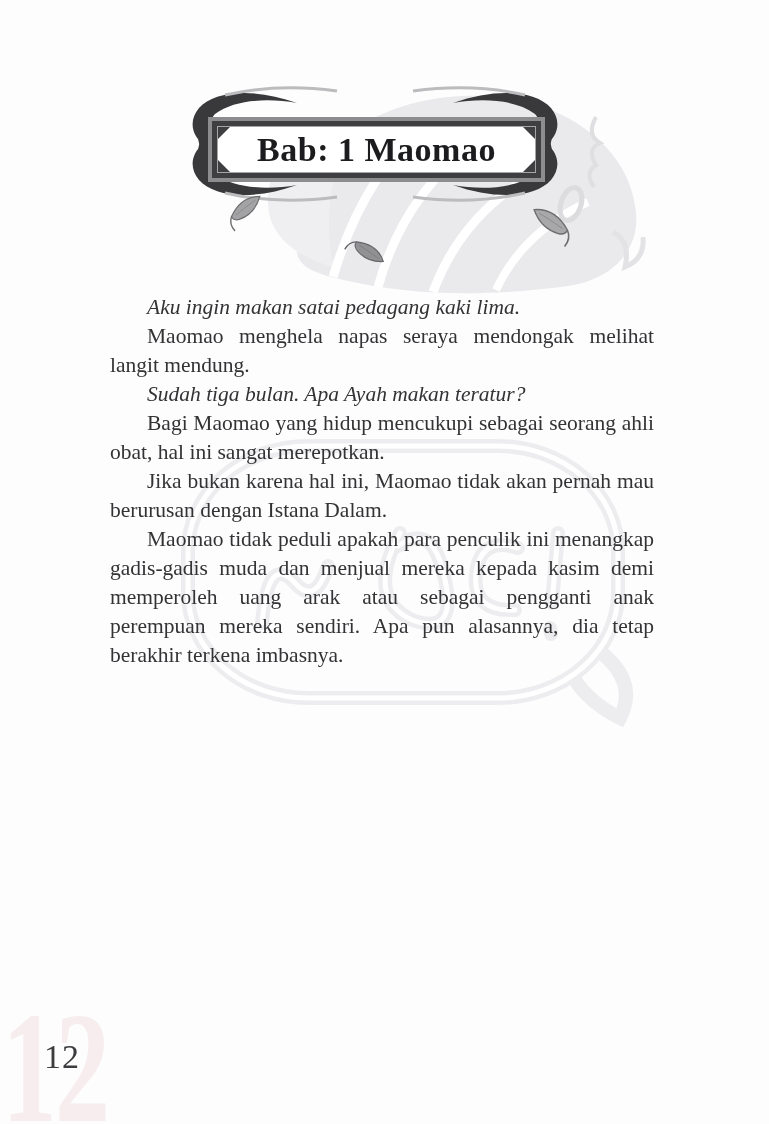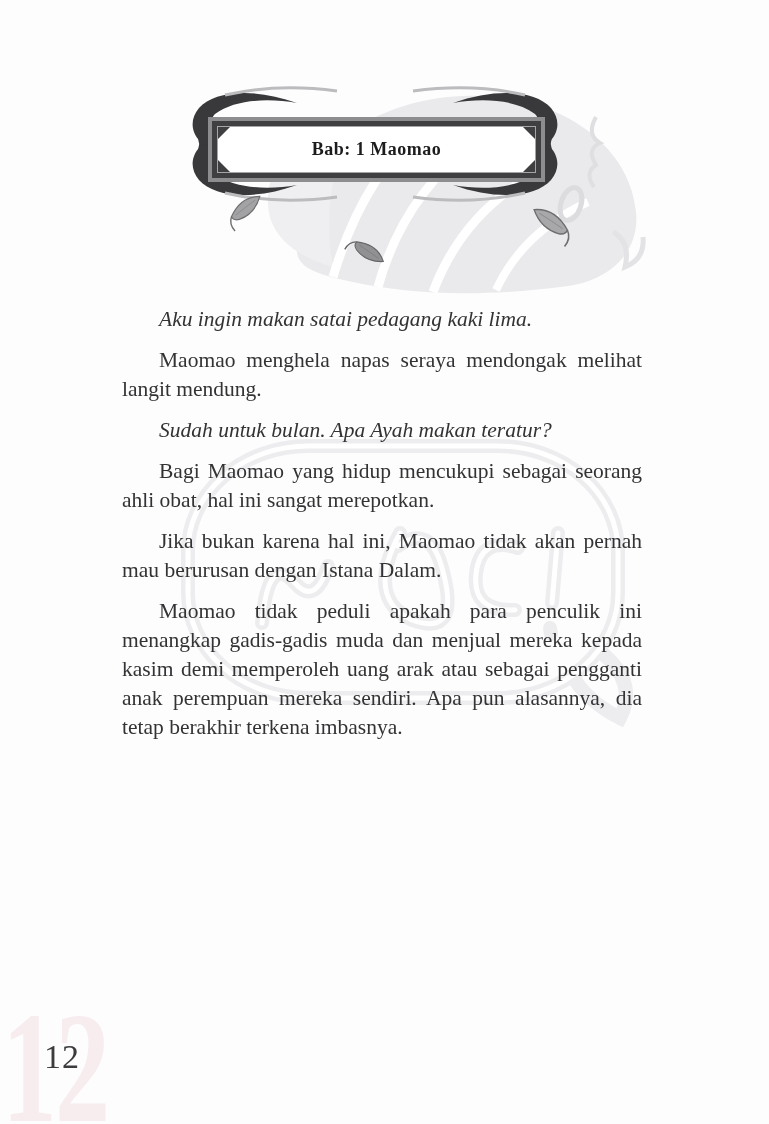--- a/index.html
+++ b/index.html
@@ -31,41 +31,41 @@
     position:absolute; left:23px; top:35px; width:337px; height:65px;
     background:#8d8d8f; padding:4px;
   }
   .banner-box-mid { width:100%; height:100%; background:#3f3f41; padding:5px; }
   .banner-box-in {
     position:relative; width:100%; height:100%;
     background:#ffffff; box-shadow:inset 0 0 0 1px #a5a5a7;
     display:flex; align-items:center; justify-content:center;
   }
   .banner-title {
-    font-weight:bold; font-size:18px; color:#1c1c1e; letter-spacing:0.5px;
+    font-weight:bold; font-size:34px; color:#1c1c1e; letter-spacing:0.5px;
   }
   .corner { position:absolute; width:0; height:0; }
   .corner.tl { top:1px; left:1px; border-top:12px solid #3f3f41; border-right:12px solid transparent; }
   .corner.tr { top:1px; right:1px; border-top:12px solid #3f3f41; border-left:12px solid transparent; }
   .corner.bl { bottom:1px; left:1px; border-bottom:12px solid #3f3f41; border-right:12px solid transparent; }
   .corner.br { bottom:1px; right:1px; border-bottom:12px solid #3f3f41; border-left:12px solid transparent; }
 
   
   .leaf { position:absolute; z-index:4; }
   .leaf-left  { left:229px; top:193px; width:32px; height:40px; transform:rotate(6deg); }
   .leaf-mid   { left:348px; top:234px; width:32px; height:38px; transform:rotate(78deg); }
   .leaf-right { left:534px; top:202px; width:36px; height:50px; transform:scaleX(-1) rotate(10deg); }
 
   
   .text-block {
     position:absolute; left:110px; top:293px; width:544px; z-index:5;
     font-size:21.5px; line-height:29px; color:#333335;
     text-align:justify;
   }
-  .text-block p { text-indent:37px; margin:12px; }
+  .text-block p { text-indent:37px; margin:0; }
   .text-block p.italic { font-style:italic; }
 
   
   .page-number {
     position:absolute; left:44px; top:1038px; z-index:5;
     font-size:34px; color:#3c3c3e; letter-spacing:1px;
   }
 </style>
 </head>
 <body>
@@ -144,21 +144,21 @@
   </svg>
   <svg class="leaf leaf-right" viewBox="0 0 32 40" aria-hidden="true">
     <path d="M3 25 Q 10 4 29 2 Q 26 20 11 27 Q 5 29 3 25 Z" fill="#a8a8aa" stroke="#6e6e70" stroke-width="1.2"></path>
     <path d="M3 25 Q 1 33 8 39" stroke="#6e6e70" stroke-width="1.4" fill="none"></path>
     <path d="M7 23 Q 16 14 25 6" stroke="#8a8a8c" stroke-width="0.8" fill="none"></path>
   </svg>
 
   <div class="text-block">
     <p class="italic">Aku ingin makan satai pedagang kaki lima.</p>
     <p>Maomao menghela napas seraya mendongak melihat langit mendung.</p>
-    <p class="italic">Sudah untuk bulan. Apa Ayah makan teratur?</p>
+    <p class="italic">Sudah tiga bulan. Apa Ayah makan teratur?</p>
     <p>Bagi Maomao yang hidup mencukupi sebagai seorang ahli obat, hal ini sangat merepotkan.</p>
     <p>Jika bukan karena hal ini, Maomao tidak akan pernah mau berurusan dengan Istana Dalam.</p>
     <p>Maomao tidak peduli apakah para penculik ini menangkap gadis-gadis muda dan menjual mereka kepada kasim demi memperoleh uang arak atau sebagai pengganti anak perempuan mereka sendiri. Apa pun alasannya, dia tetap berakhir terkena imbasnya.</p>
   </div>
 
   <div class="page-number">12</div>
 
 </div>
 
 </body></html>

